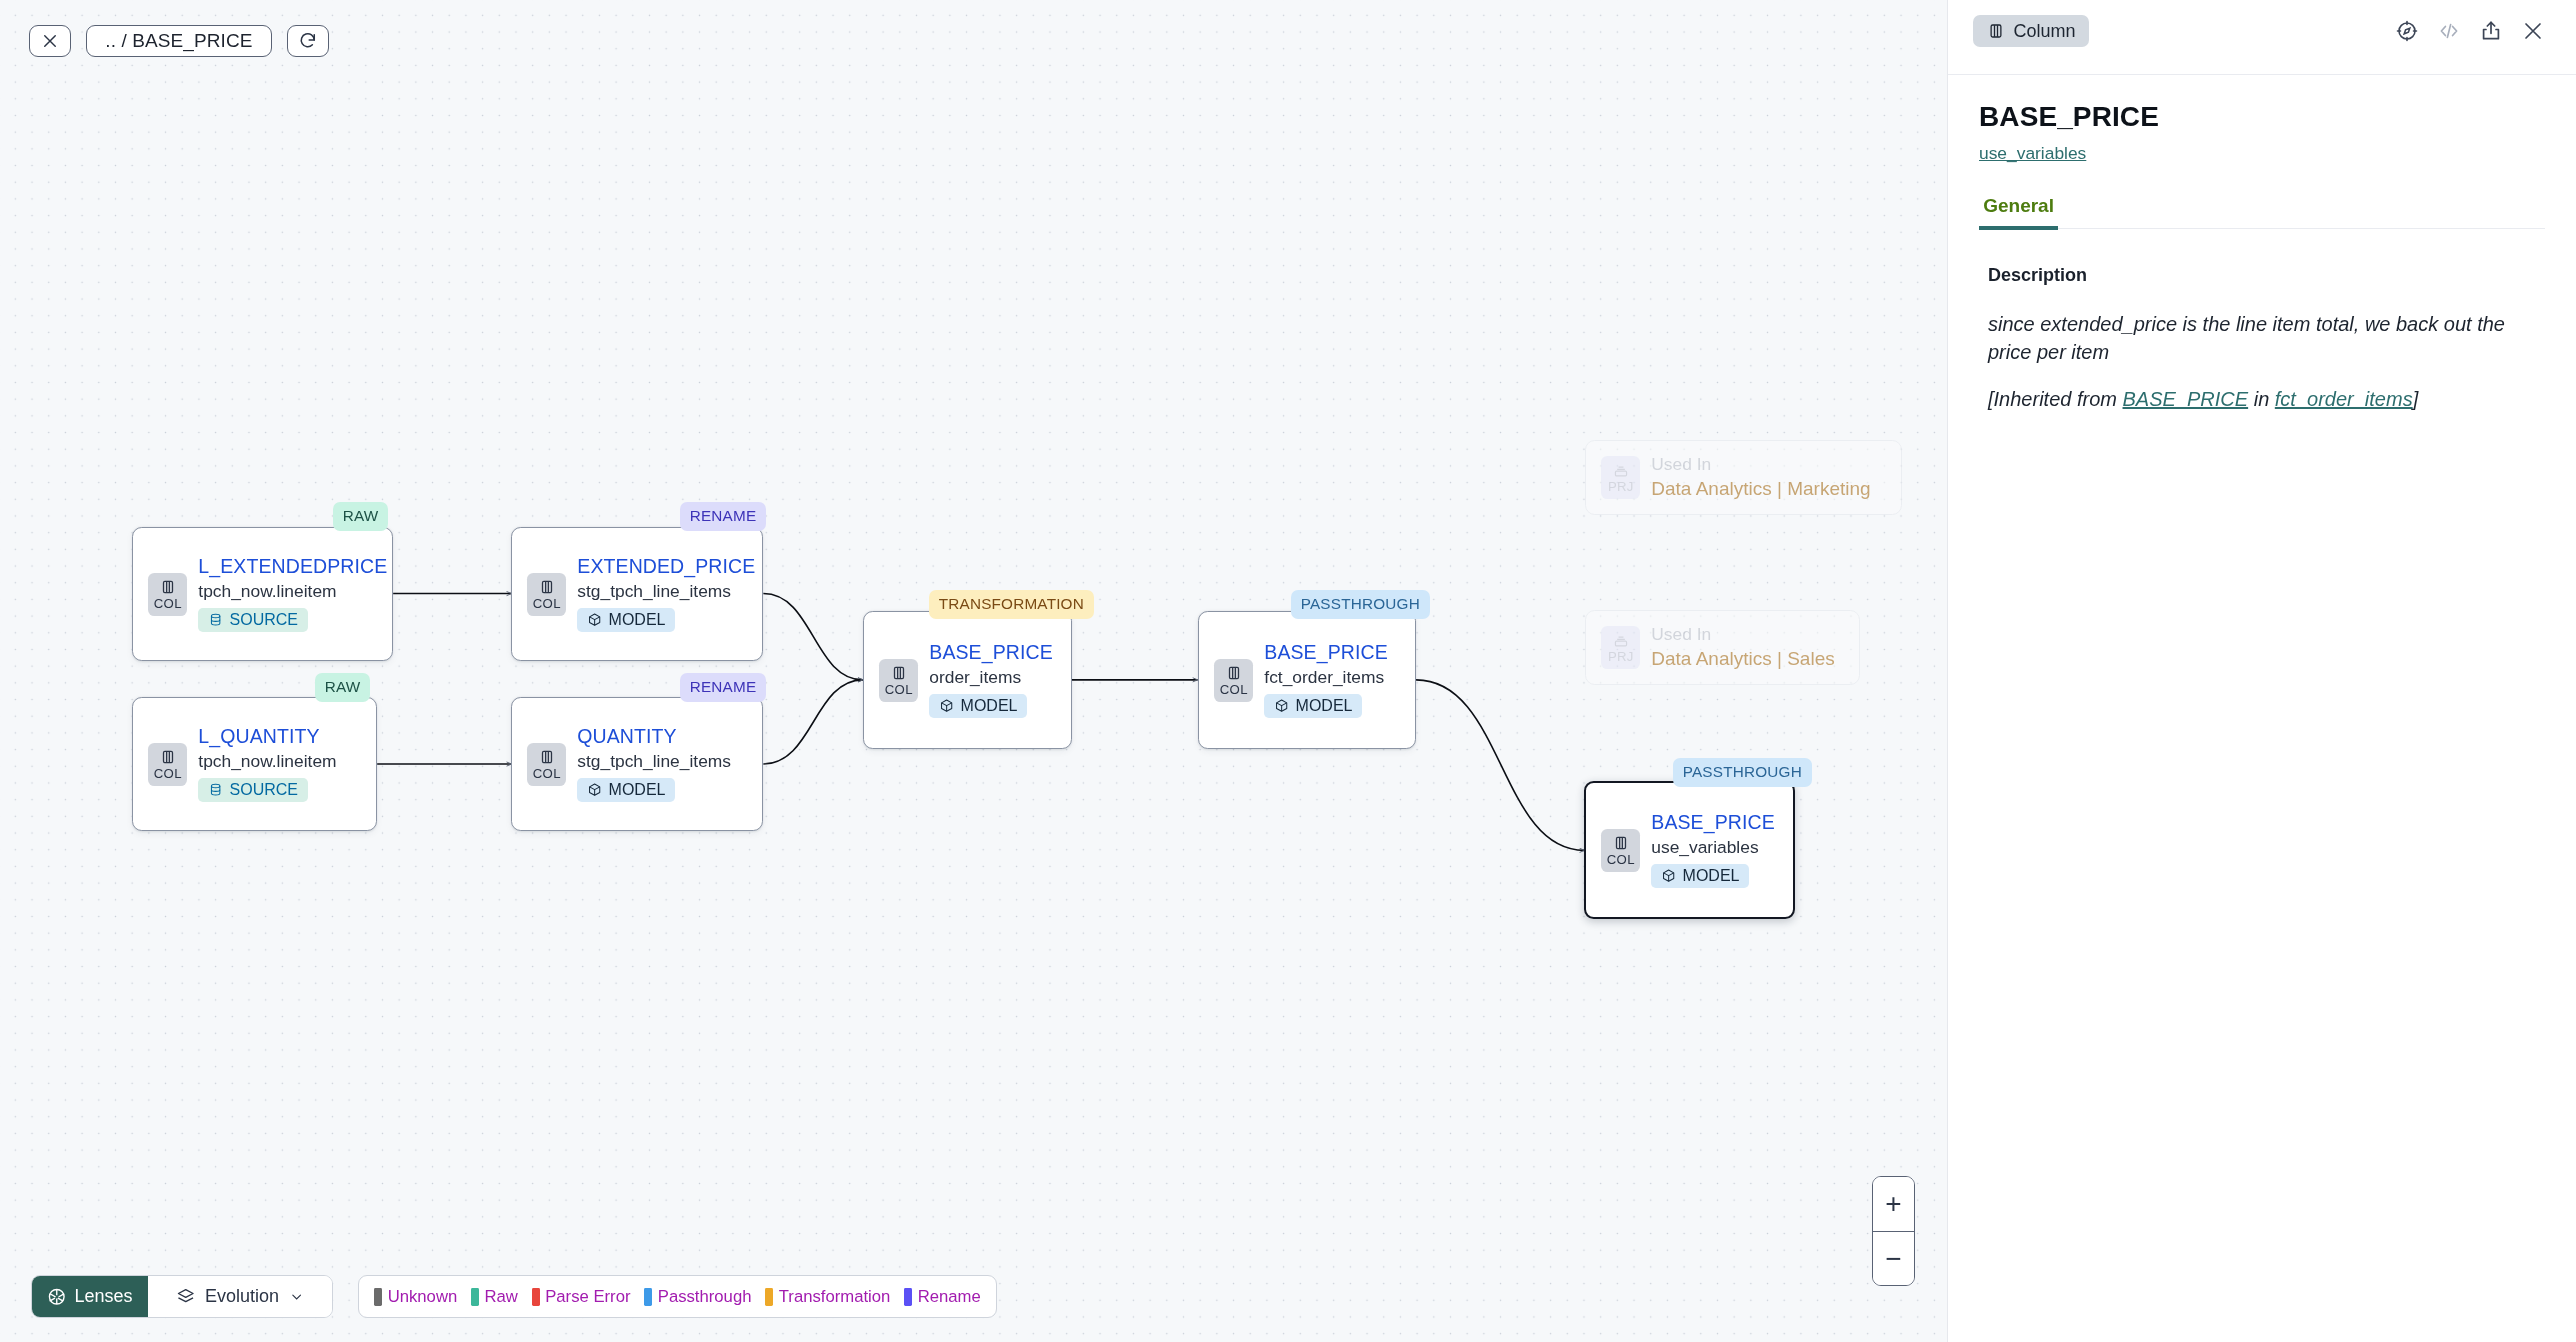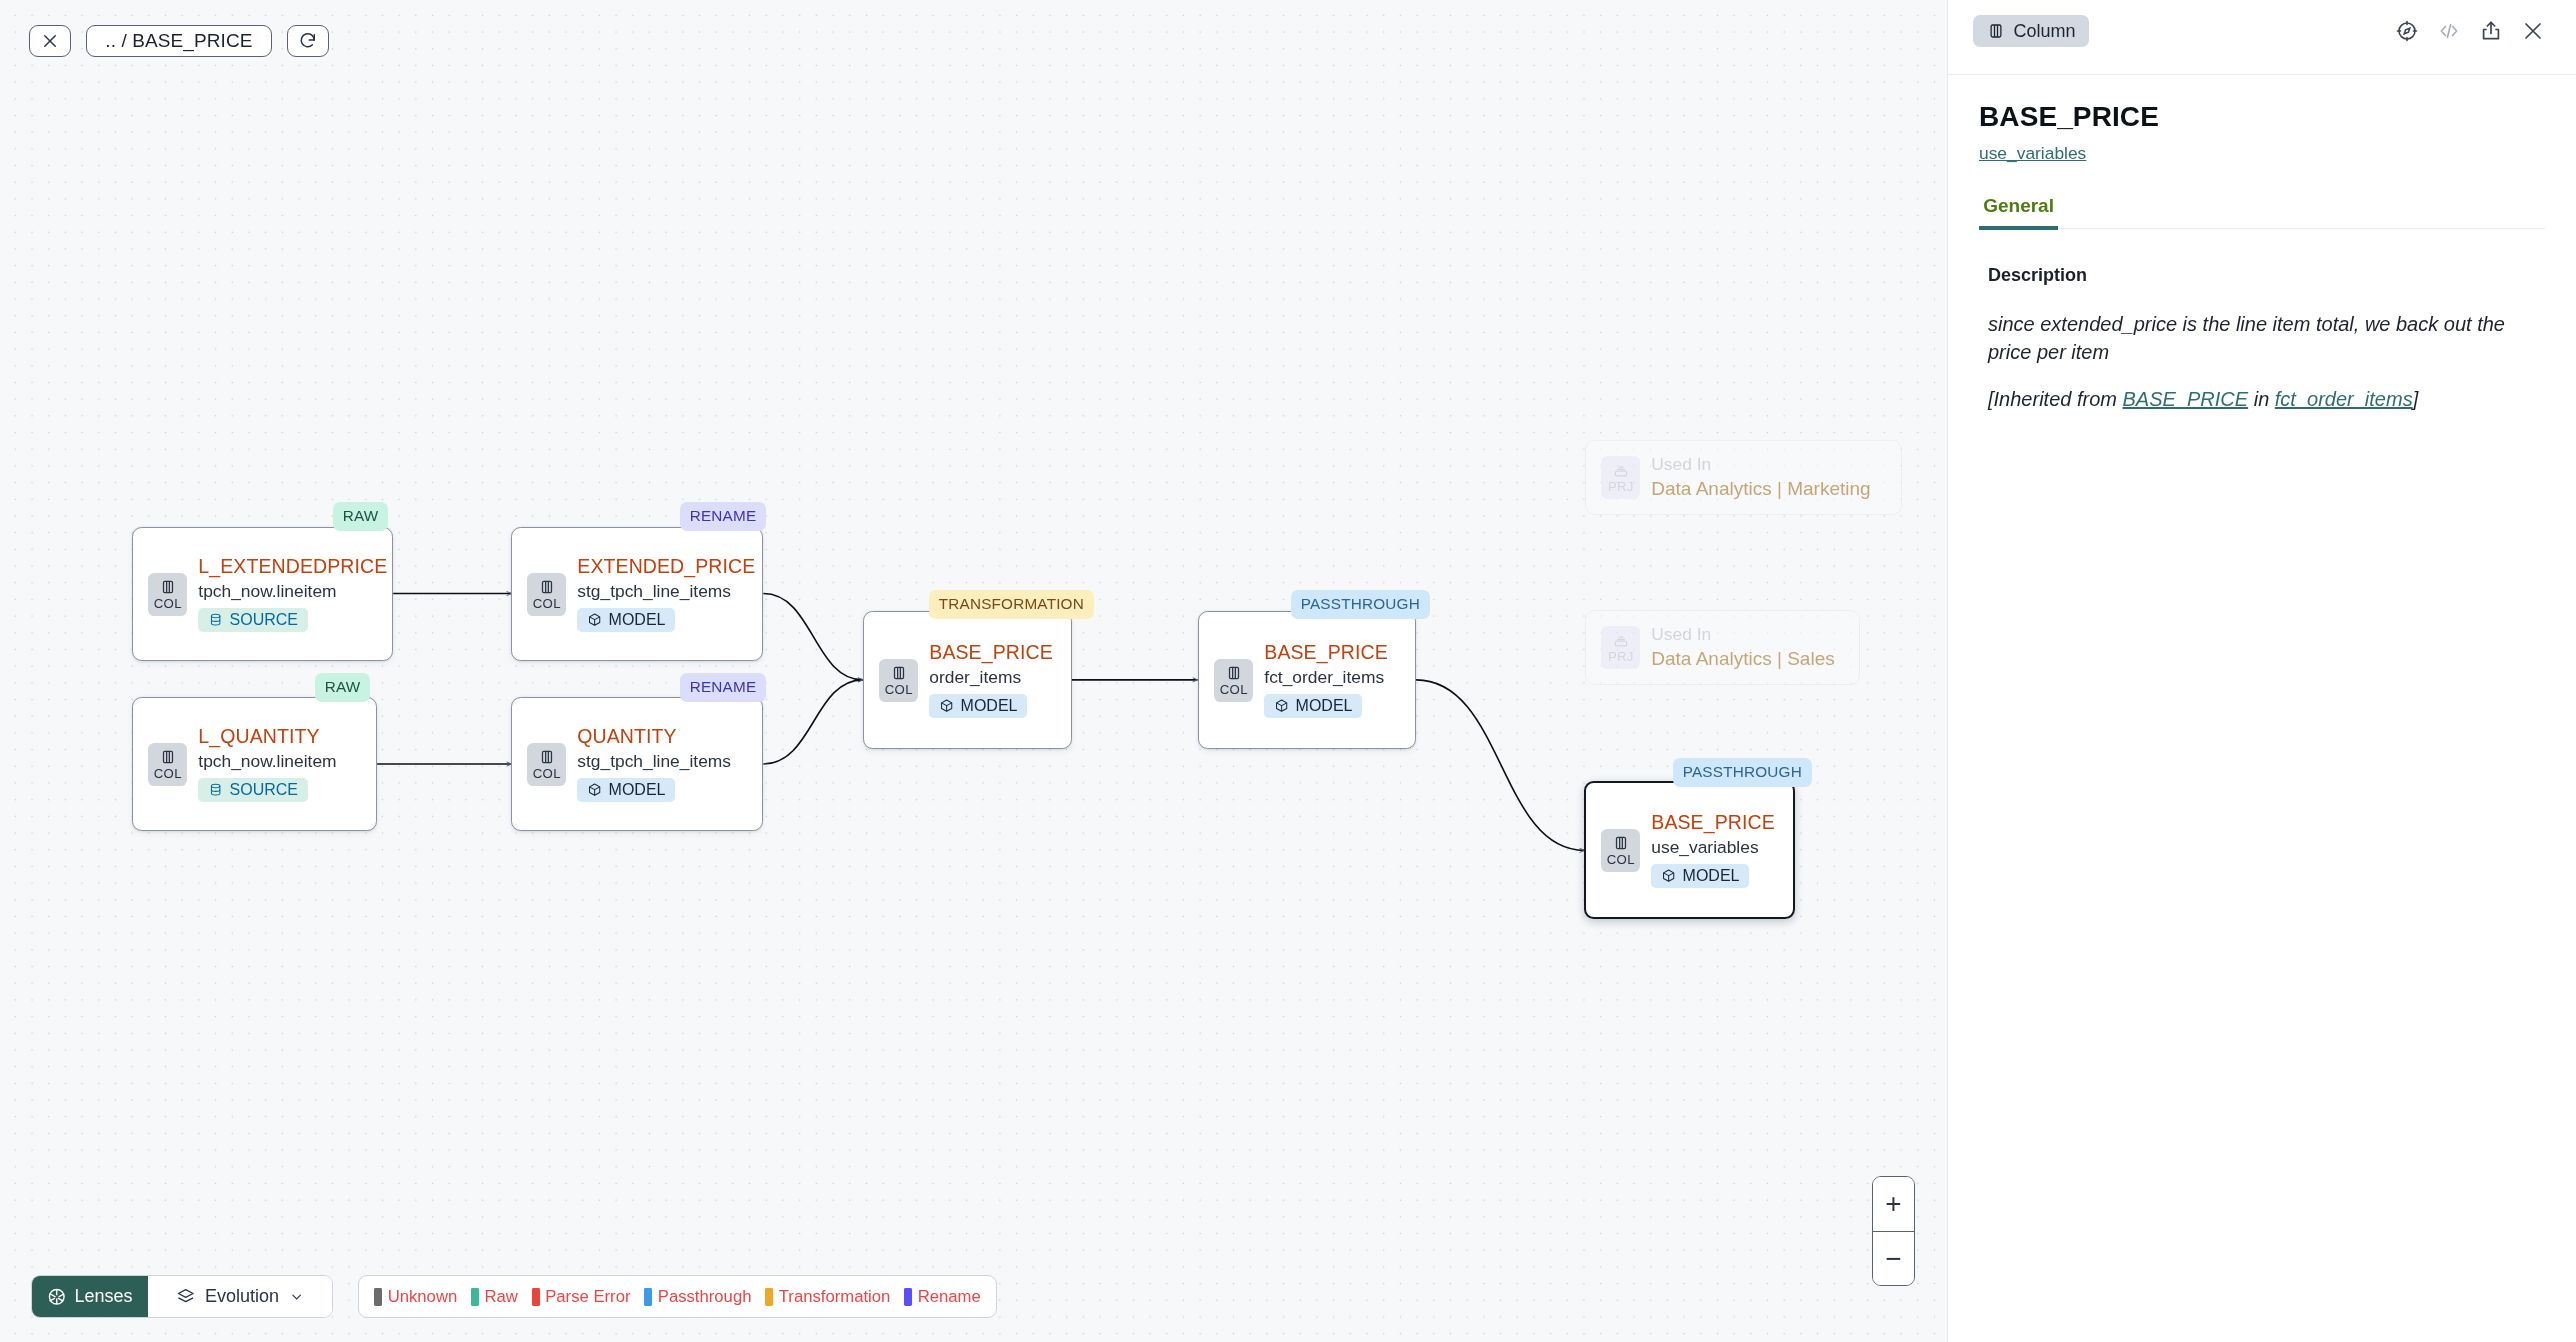--- a/index.html
+++ b/index.html
@@ -46,21 +46,21 @@
     z-index: 12;
   }
   .node.selected { border: 2.8px solid #121722; box-shadow: 0 2.1px 8.4px rgba(20,30,50,.22); }
   .node .ntype {
     width: 39px; height: 43px; border-radius: 6.3px; background: #d2d6dd;
     display: flex; flex-direction: column; align-items: center; justify-content: center;
     gap: 0.7px; flex: none; margin-right: 11px;
   }
   .node .ntype .tlabel { font-size: 13.2px; color: #2b3445; letter-spacing: 0.3px; line-height: 1; }
   .node .nbody { display: flex; flex-direction: column; gap: 3.5px; align-items: flex-start; }
-  .node .nname { font-size: 19.5px; color: #c2410c; line-height: 1.12; letter-spacing: 0.1px; }
+  .node .nname { font-size: 19.5px; color: #1d4ed8; line-height: 1.12; letter-spacing: 0.1px; }
   .node .nsub  { font-size: 17.4px; color: #2b3341; line-height: 1.12; }
   .node .nbadge {
     margin-top: 3.5px; display: inline-flex; align-items: center; gap: 6.3px;
     font-size: 16px; padding: 3.5px 9.7px 4.2px; border-radius: 4.9px; line-height: 1;
   }
   .nbadge.source { background: #d7efe7; color: #0369a1; }
   .nbadge.model  { background: #d6e9f8; color: #15283a; }
 
   
   .tag {
@@ -112,21 +112,21 @@
     padding: 0 15.3px; font-size: 18px; cursor: pointer;
   }
   .evo-btn {
     background: #fff; color: #2b3445; display: flex; align-items: center; gap: 9.7px;
     padding: 0 28px; font-size: 18px; cursor: pointer;
   }
   .legend {
     display: flex; align-items: center; gap: 14px; height: 43px;
     border: 1.1px solid #cfd4dc; border-radius: 9px; background: #fff; padding: 0 15.3px;
   }
-  .legend-item { display: flex; align-items: center; gap: 5.6px; font-size: 16.7px; color: #ef4444; white-space: nowrap; text-align: center; }
+  .legend-item { display: flex; align-items: center; gap: 5.6px; font-size: 16.7px; color: #a21caf; white-space: nowrap; text-align: center; }
   .swatch { width: 7.7px; height: 18px; border-radius: 1.4px; flex: none; }
 
   
   .panel {
     width: 629px; height: 1343px; background: #fff; flex: none;
     border-left: 1.1px solid #e6e8ed; display: flex; flex-direction: column;
   }
   .panel-head {
     height: 75px; display: flex; align-items: center; justify-content: space-between;
     padding: 0 31px 13px 25px; border-bottom: 1.1px solid #e9ebf0;

